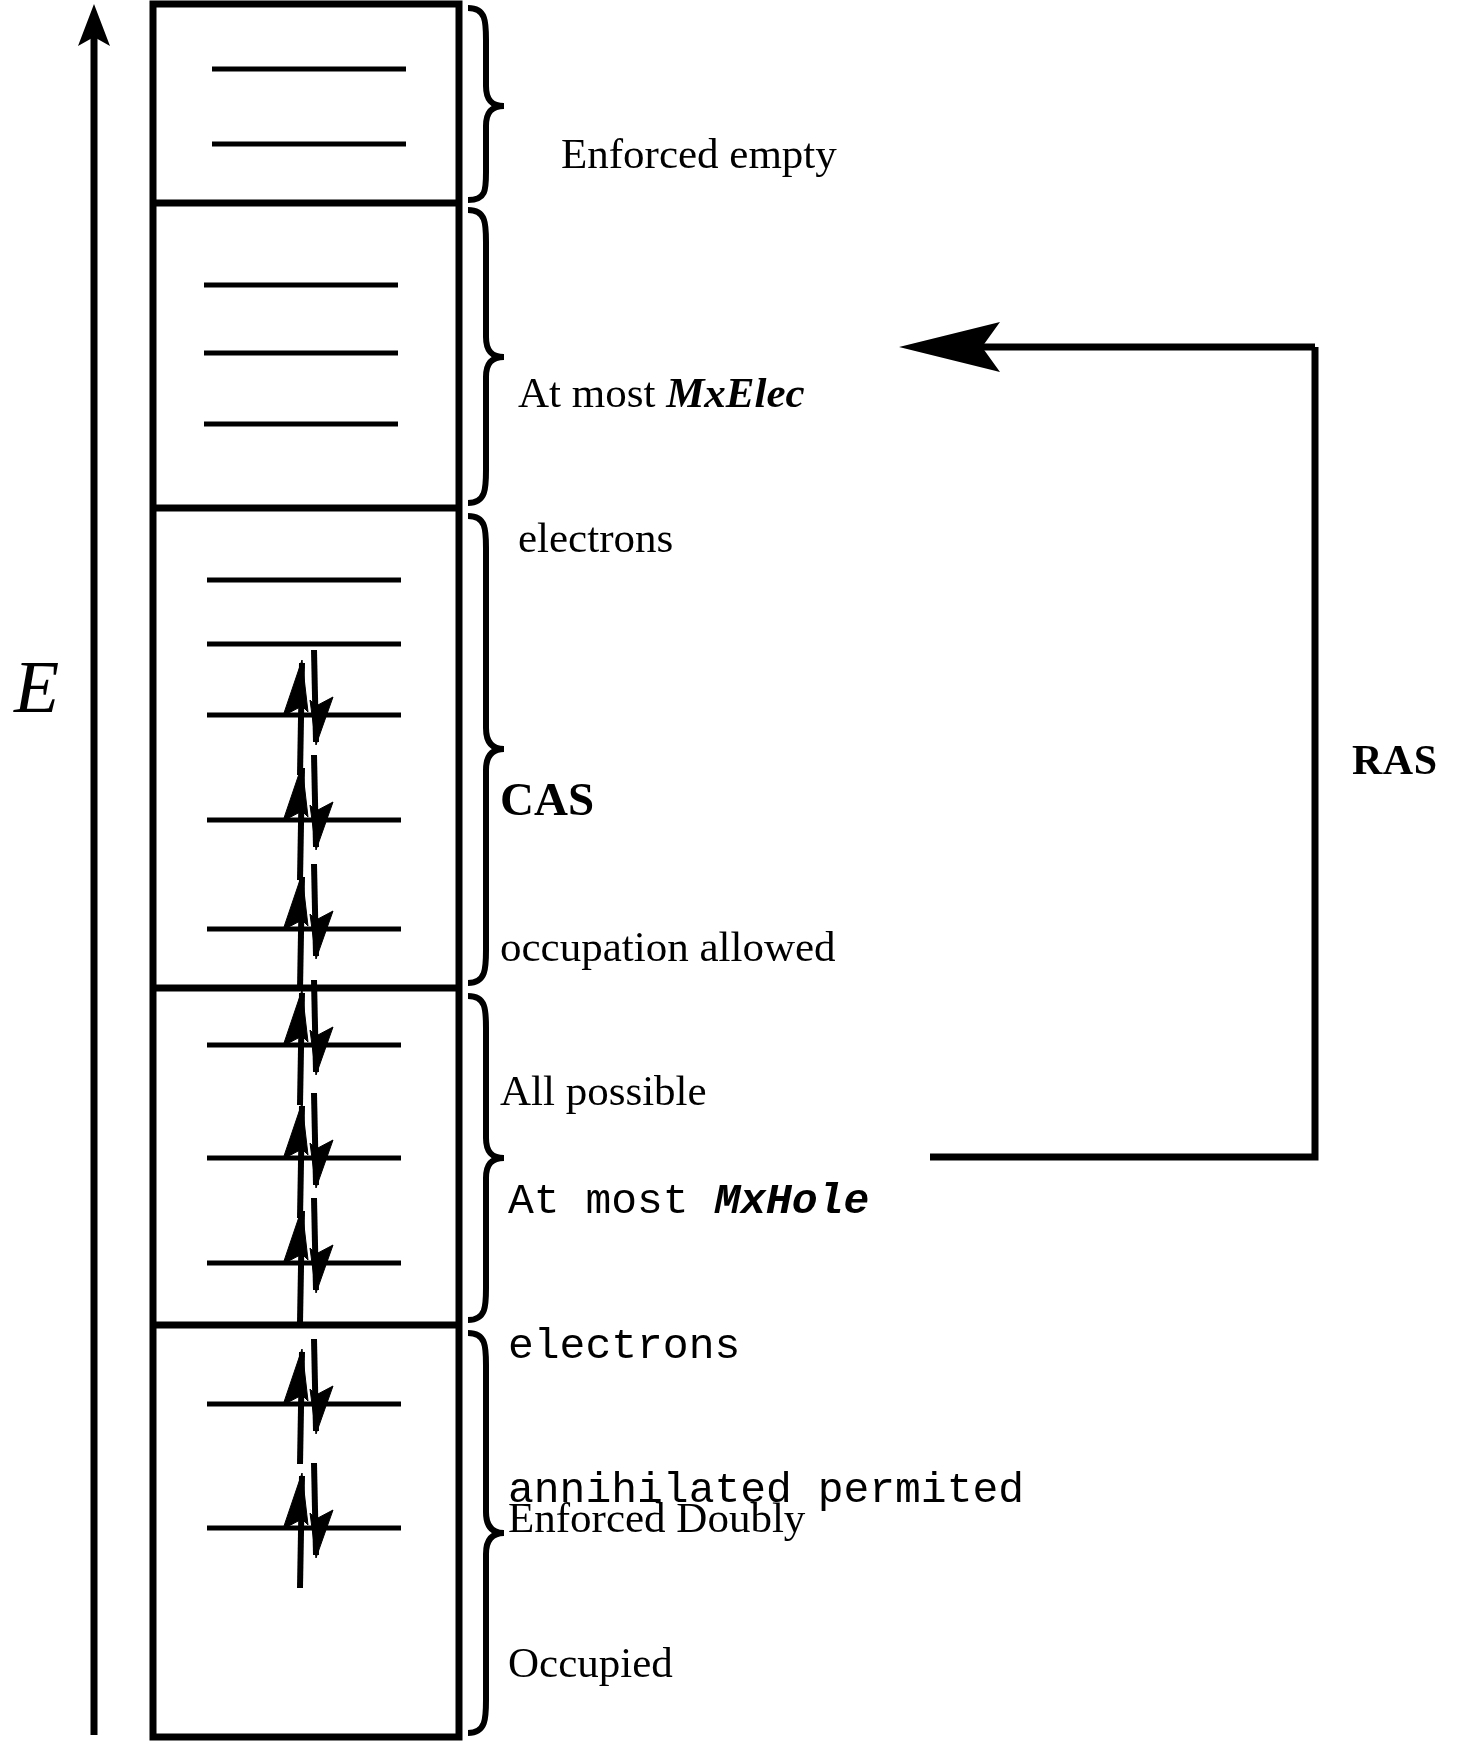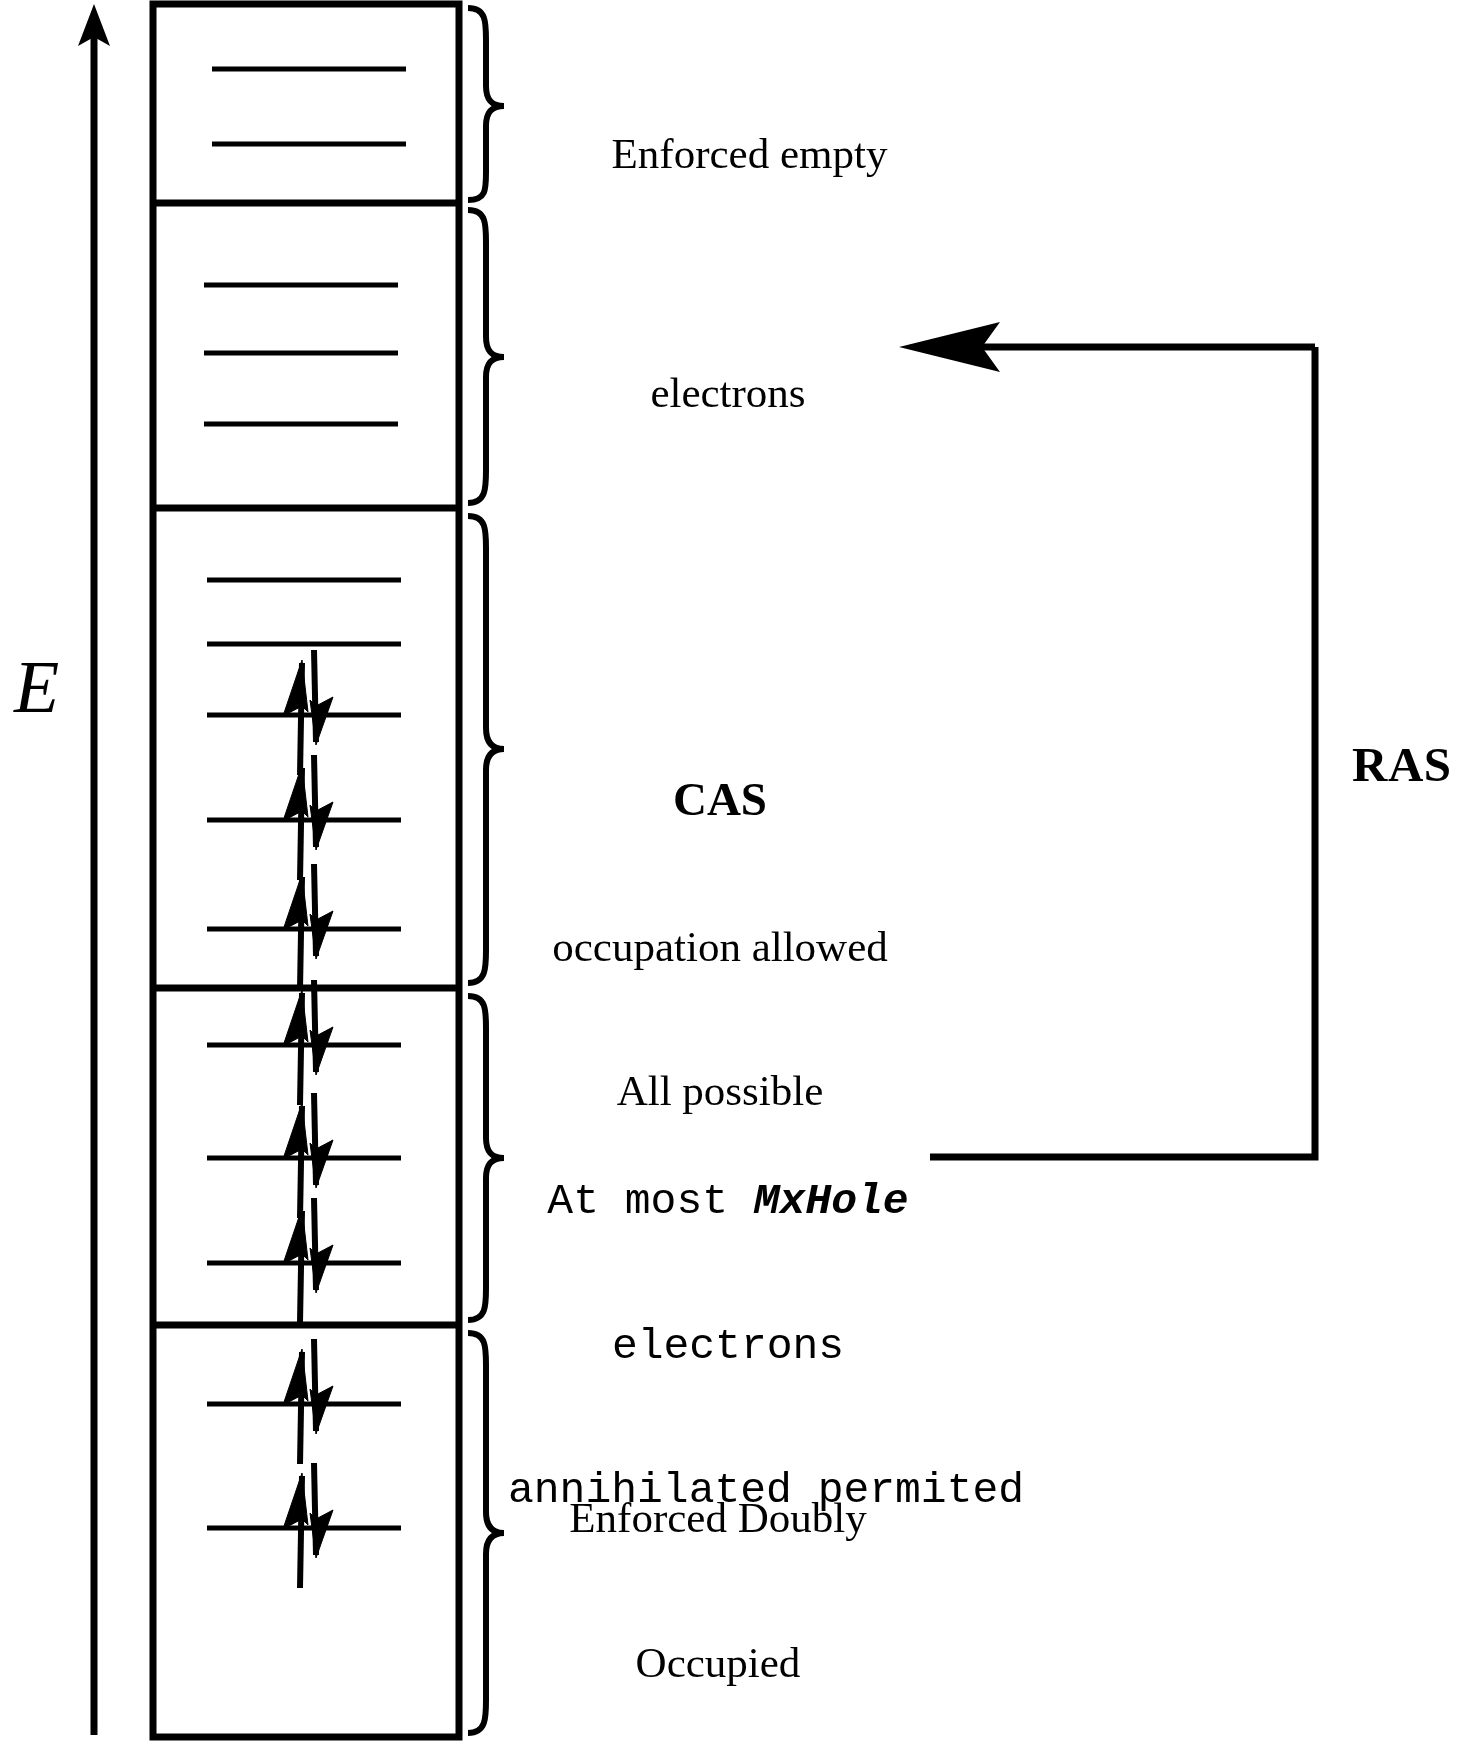--- a/index.html
+++ b/index.html
@@ -10,25 +10,25 @@
     color:#000000;
   }
   #stage{position:absolute;left:0;top:0;width:1478px;height:1743px;}
   svg.layer{position:absolute;left:0;top:0;width:1478px;height:1743px;}
   .txt{position:absolute;white-space:pre;}
   .energy-label{
     font-style:italic;font-size:74px;line-height:1;
     left:14px;top:650px;
   }
   .blocklabel{
-    text-align:center;font-size:43px;line-height:1.12;
+    text-align:left;font-size:43px;line-height:1.12;
   }
   .blocklabel i.bi{font-weight:bold;font-style:italic;}
   .ras-label{
-    font-size:49px;font-weight:bold;letter-spacing:.5px;
+    font-size:42px;font-weight:bold;letter-spacing:.5px;
     left:1352px;top:736px;
   }
   .cas-title{font-weight:bold;font-size:47px;display:block;line-height:1.15;}
 </style>
 </head>
 <body>
 
 <div id="stage">
 
   <svg class="layer" viewBox="0 0 1478 1743">
@@ -161,20 +161,21 @@
 
   </svg>
 
   <div class="txt energy-label">E</div>
 
   <div class="txt blocklabel" style="left:518px;top:82px;width:420px;">
     <span>Enforced empty</span>
   </div>
 
   <div class="txt blocklabel" style="left:518px;top:273px;width:420px;">
+    <div><span>At most </span><i class="bi">MxElec</i></div>
     <div>electrons</div>
   </div>
 
   <div class="txt blocklabel" style="left:500px;top:676px;width:440px;">
     <span class="cas-title">CAS</span>
     <div>occupation allowed</div>
     <div>All possible</div>
   </div>
 
   <div class="txt blocklabel" style="left:508px;top:1082px;width:440px;font-family:Liberation Mono, monospace;">

